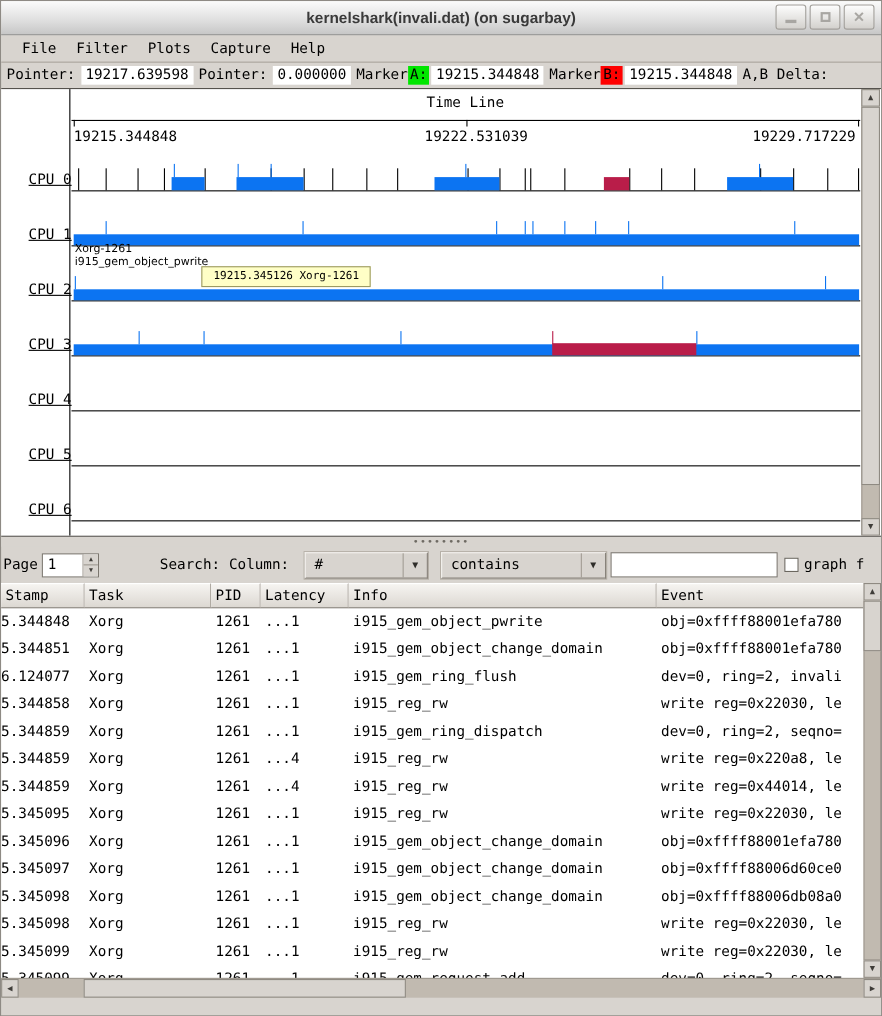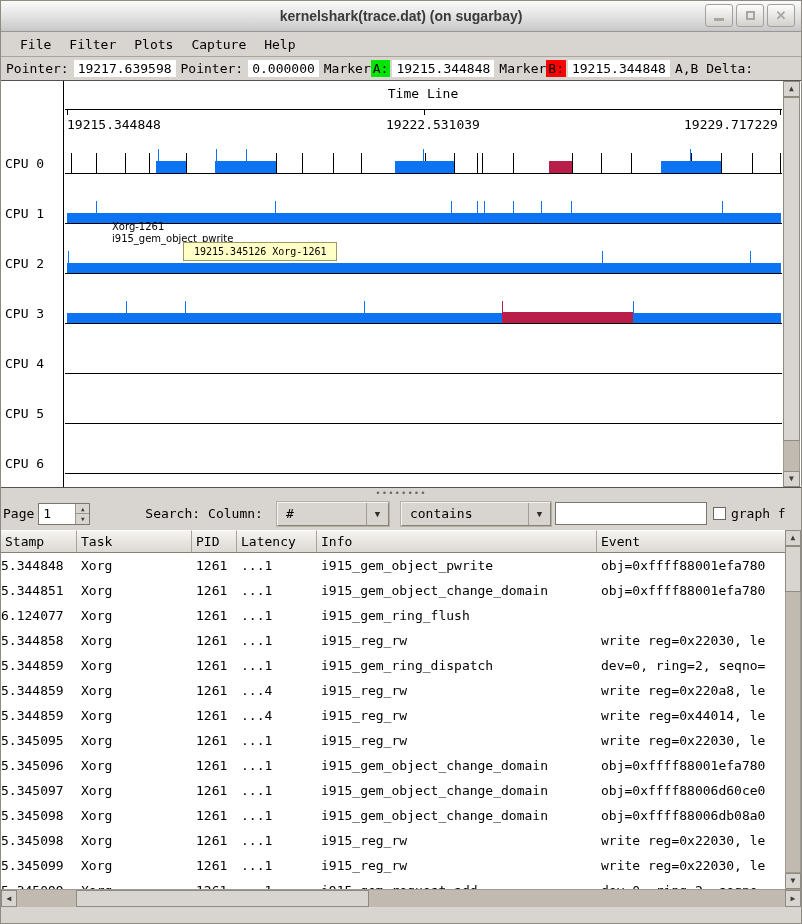--- a/index.html
+++ b/index.html
@@ -28,25 +28,25 @@
   .chip-a { background:#00e600; }
   .chip-b { background:#ff0000; }
 
   
   .graph-pane { position:relative; height:408px; background:#fff; border-top:1px solid #55524d; border-bottom:1px solid #55524d; overflow:hidden; }
   .vsep { position:absolute; left:62px; top:0; bottom:0; width:1px; background:#000; }
   .tl-title { position:absolute; left:64px; width:716px; top:5px; text-align:center; }
   .axis { position:absolute; left:64px; width:717px; top:28px; height:1px; background:#000; }
   .axis-tick { position:absolute; top:28px; width:1px; height:6px; background:#000; }
   .time-label { position:absolute; top:36px; }
-  .cpu-label { position:absolute; left:4px; }
+  .cpu-label { position:absolute; left:25px;text-decoration:underline; }
   .baseline { position:absolute; height:1px; background:#000; left:64px; width:717px; }
   .tick { position:absolute; width:1px; }
   .bar { position:absolute; }
-  .mini-label { position:absolute; left:67px; font-family:"DejaVu Sans",sans-serif; font-size:10px; line-height:12px; white-space:nowrap;margin-left:44px; }
+  .mini-label { position:absolute; left:67px; font-family:"DejaVu Sans",sans-serif; font-size:10px; line-height:12px; white-space:nowrap; }
   .tooltip { position:absolute; background:#ffffc6; border:1px solid #9c9a62; padding:3px 10px; font-size:10px; white-space:nowrap; z-index:5; }
 
   
   .sb-btn { position:absolute; background:#d8d4cf; border:1px solid #8f8a82; display:flex; align-items:center; justify-content:center; font-size:8px; color:#3f3d39; line-height:1; }
   .sb-thumb { position:absolute; background:#d8d4cf; border:1px solid #8f8a82; }
   .sb-track { position:absolute; background:#c1bab0; border:1px solid #a09a91; }
   .graph-vscroll .sb-track { left:0; right:0; top:0; bottom:0; }
 
   .graph-vscroll { position:absolute; right:1px; top:0; width:17px; bottom:0; }
 
@@ -82,21 +82,21 @@
   .statusbar { position:relative; height:17px; background:#d8d4cf; border-top:1px solid #f2f0ec; display:flex; align-items:center; padding-left:4px; overflow:hidden; }
   .info-icon { position:absolute; right:28px; top:0px; width:16px; height:16px; border-radius:50%; background:radial-gradient(circle at 35% 30%, #7aa8e0, #3465a4 70%); color:#fff; font-family:"DejaVu Serif",serif; font-style:italic; font-weight:bold; font-size:11px; display:flex; align-items:center; justify-content:center; }
   .grip { position:absolute; right:0; bottom:0; width:16px; height:16px; background:repeating-linear-gradient(135deg, transparent 0 3px, #a9a49c 3px 4px, #f0eeea 4px 5px); }
 </style>
 </head>
 <body>
 
 <div class="window">
 
   <div class="titlebar">
-    <div class="title-text">kernelshark(trace.dat) (on sugarbay)</div>
+    <div class="title-text">kernelshark(invali.dat) (on sugarbay)</div>
     <div class="winbtns">
       <div class="winbtn">
           <span class="glyph-min"></span>
         </div>
       <div class="winbtn">
           <span class="glyph-max"></span>
         </div>
       <div class="winbtn">
           <span class="glyph-close">✕</span>
         </div>
@@ -268,20 +268,21 @@
           <div class="td">...1</div>
           <div class="td">i915_gem_object_change_domain</div>
           <div class="td">obj=0xffff88001efa780</div>
         </div>
         <div class="tr">
           <div class="td stamp">6.124077</div>
           <div class="td">Xorg</div>
           <div class="td">1261</div>
           <div class="td">...1</div>
           <div class="td">i915_gem_ring_flush</div>
+          <div class="td">dev=0, ring=2, invali</div>
         </div>
         <div class="tr">
           <div class="td stamp">5.344858</div>
           <div class="td">Xorg</div>
           <div class="td">1261</div>
           <div class="td">...1</div>
           <div class="td">i915_reg_rw</div>
           <div class="td">write reg=0x22030, le</div>
         </div>
         <div class="tr">

